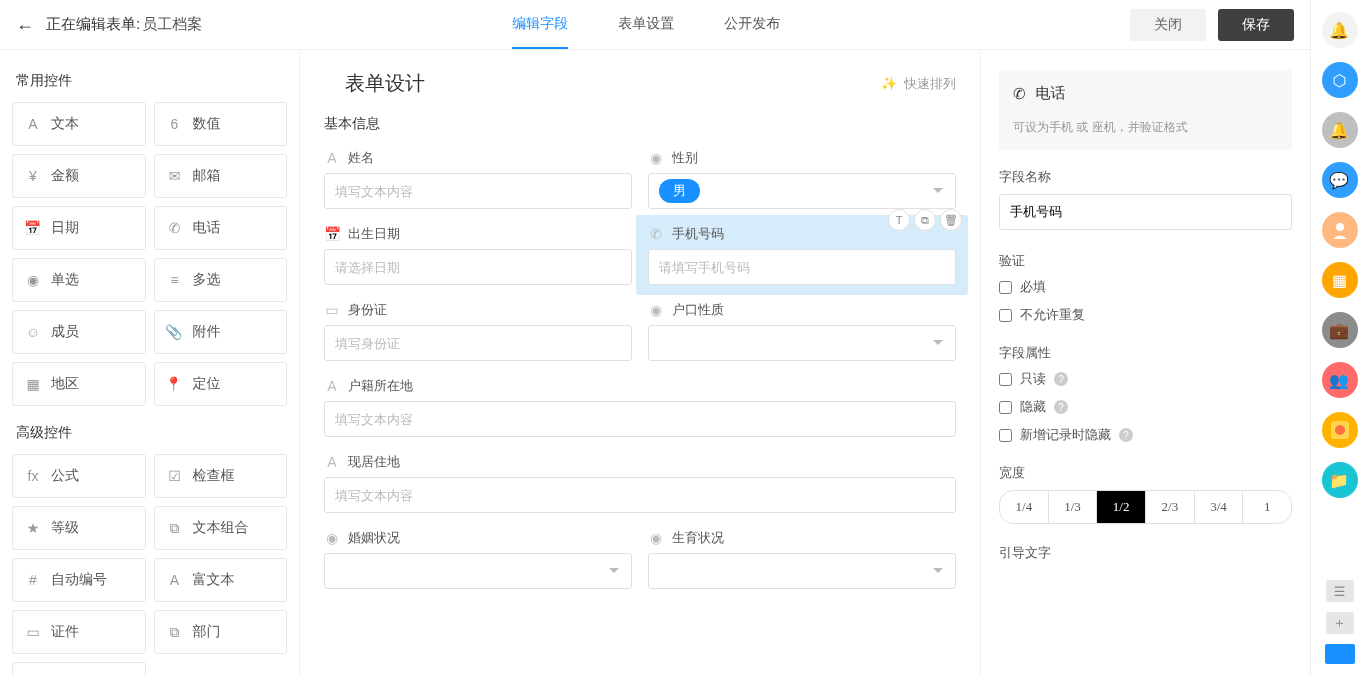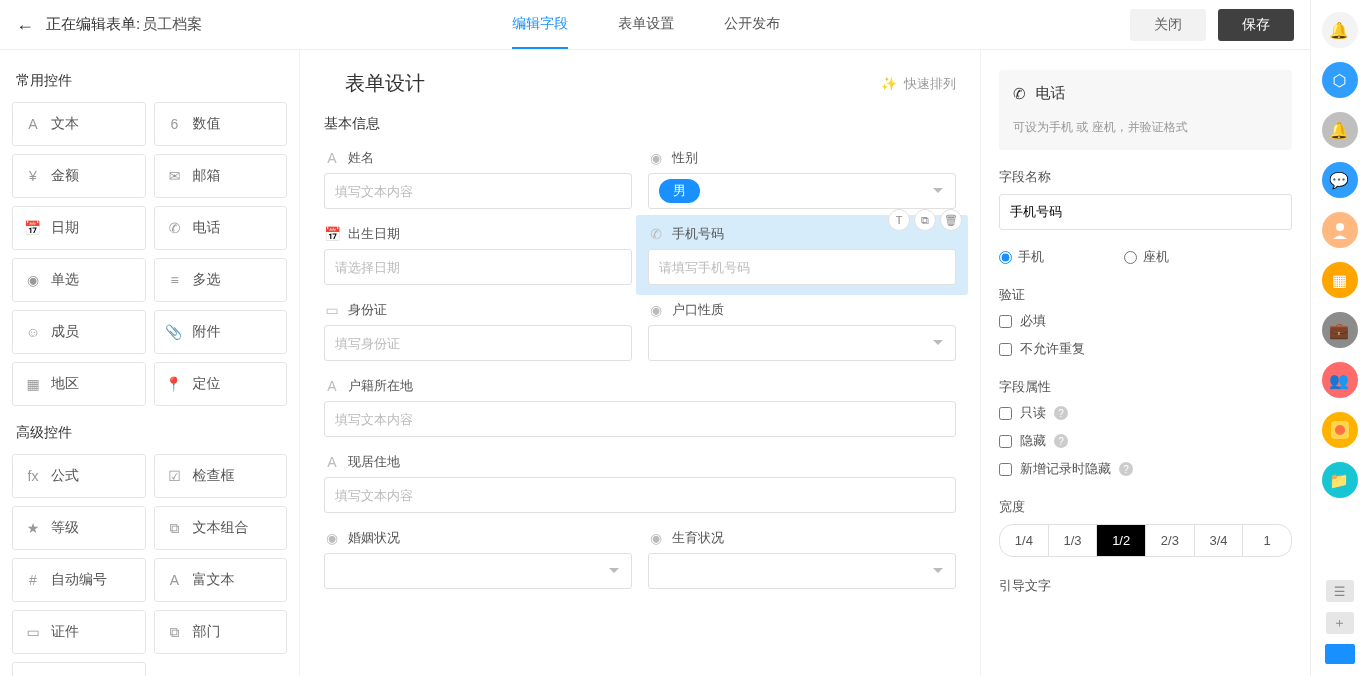--- a/index.html
+++ b/index.html
@@ -109,21 +109,21 @@
 .rp-radio-row { display: flex; gap: 80px; margin-bottom: 20px; }
 .rp-radio { display: flex; align-items: center; gap: 6px; font-size: 13px; color: #555; }
 .rp-radio input { accent-color: #1890ff; }
 .rp-section { margin-bottom: 20px; }
 .rp-check { display: flex; align-items: center; gap: 8px; font-size: 13px; color: #555; margin-bottom: 10px; }
 .rp-check input { accent-color: #1890ff; }
 .help-dot {
   width: 14px; height: 14px; border-radius: 50%; background: #ccc; color: #fff;
   display: inline-flex; align-items: center; justify-content: center; font-size: 10px;
 }
-.width-seg { display: flex; border: 1px solid #e0e0e0; border-radius: 14px; overflow: hidden; }
+.width-seg { display: flex; border: 1px solid #e0e0e0; border-radius: 14px; overflow: hidden; font-family: Liberation Serif, serif; }
 .width-opt { flex: 1; text-align: center; padding: 8px 0; font-size: 13px; color: #555; cursor: pointer; border-right: 1px solid #e0e0e0; }
 .width-opt:last-child { border-right: none; }
 .width-opt.active { background: #000000; color: #fff; }
 
 .rail {
   width: 58px;
   border-left: 1px solid #eee;
   display: flex;
   flex-direction: column;
   align-items: center;
@@ -382,30 +382,20 @@
           <div class="rp-header-top">
             <span>✆</span>
             <span>电话</span>
           </div>
           <div class="rp-header-sub">可设为手机 或 座机，并验证格式</div>
         </div>
 
         <div class="rp-label">字段名称</div>
         <input class="rp-input" value="手机号码" style="">
 
-        <div class="rp-radio-row">
-          <label class="rp-radio">
-              <input type="radio" name="pt" checked="" style="">
-              <span>手机</span>
-            </label>
-          <label class="rp-radio">
-              <input type="radio" name="pt" style="">
-              <span>座机</span>
-            </label>
-        </div>
 
         <div class="rp-section">
           <div class="rp-label">验证</div>
           <label class="rp-check">
               <input type="checkbox" style="">
               <span>必填</span>
             </label>
           <label class="rp-check">
               <input type="checkbox" style="">
               <span>不允许重复</span>

